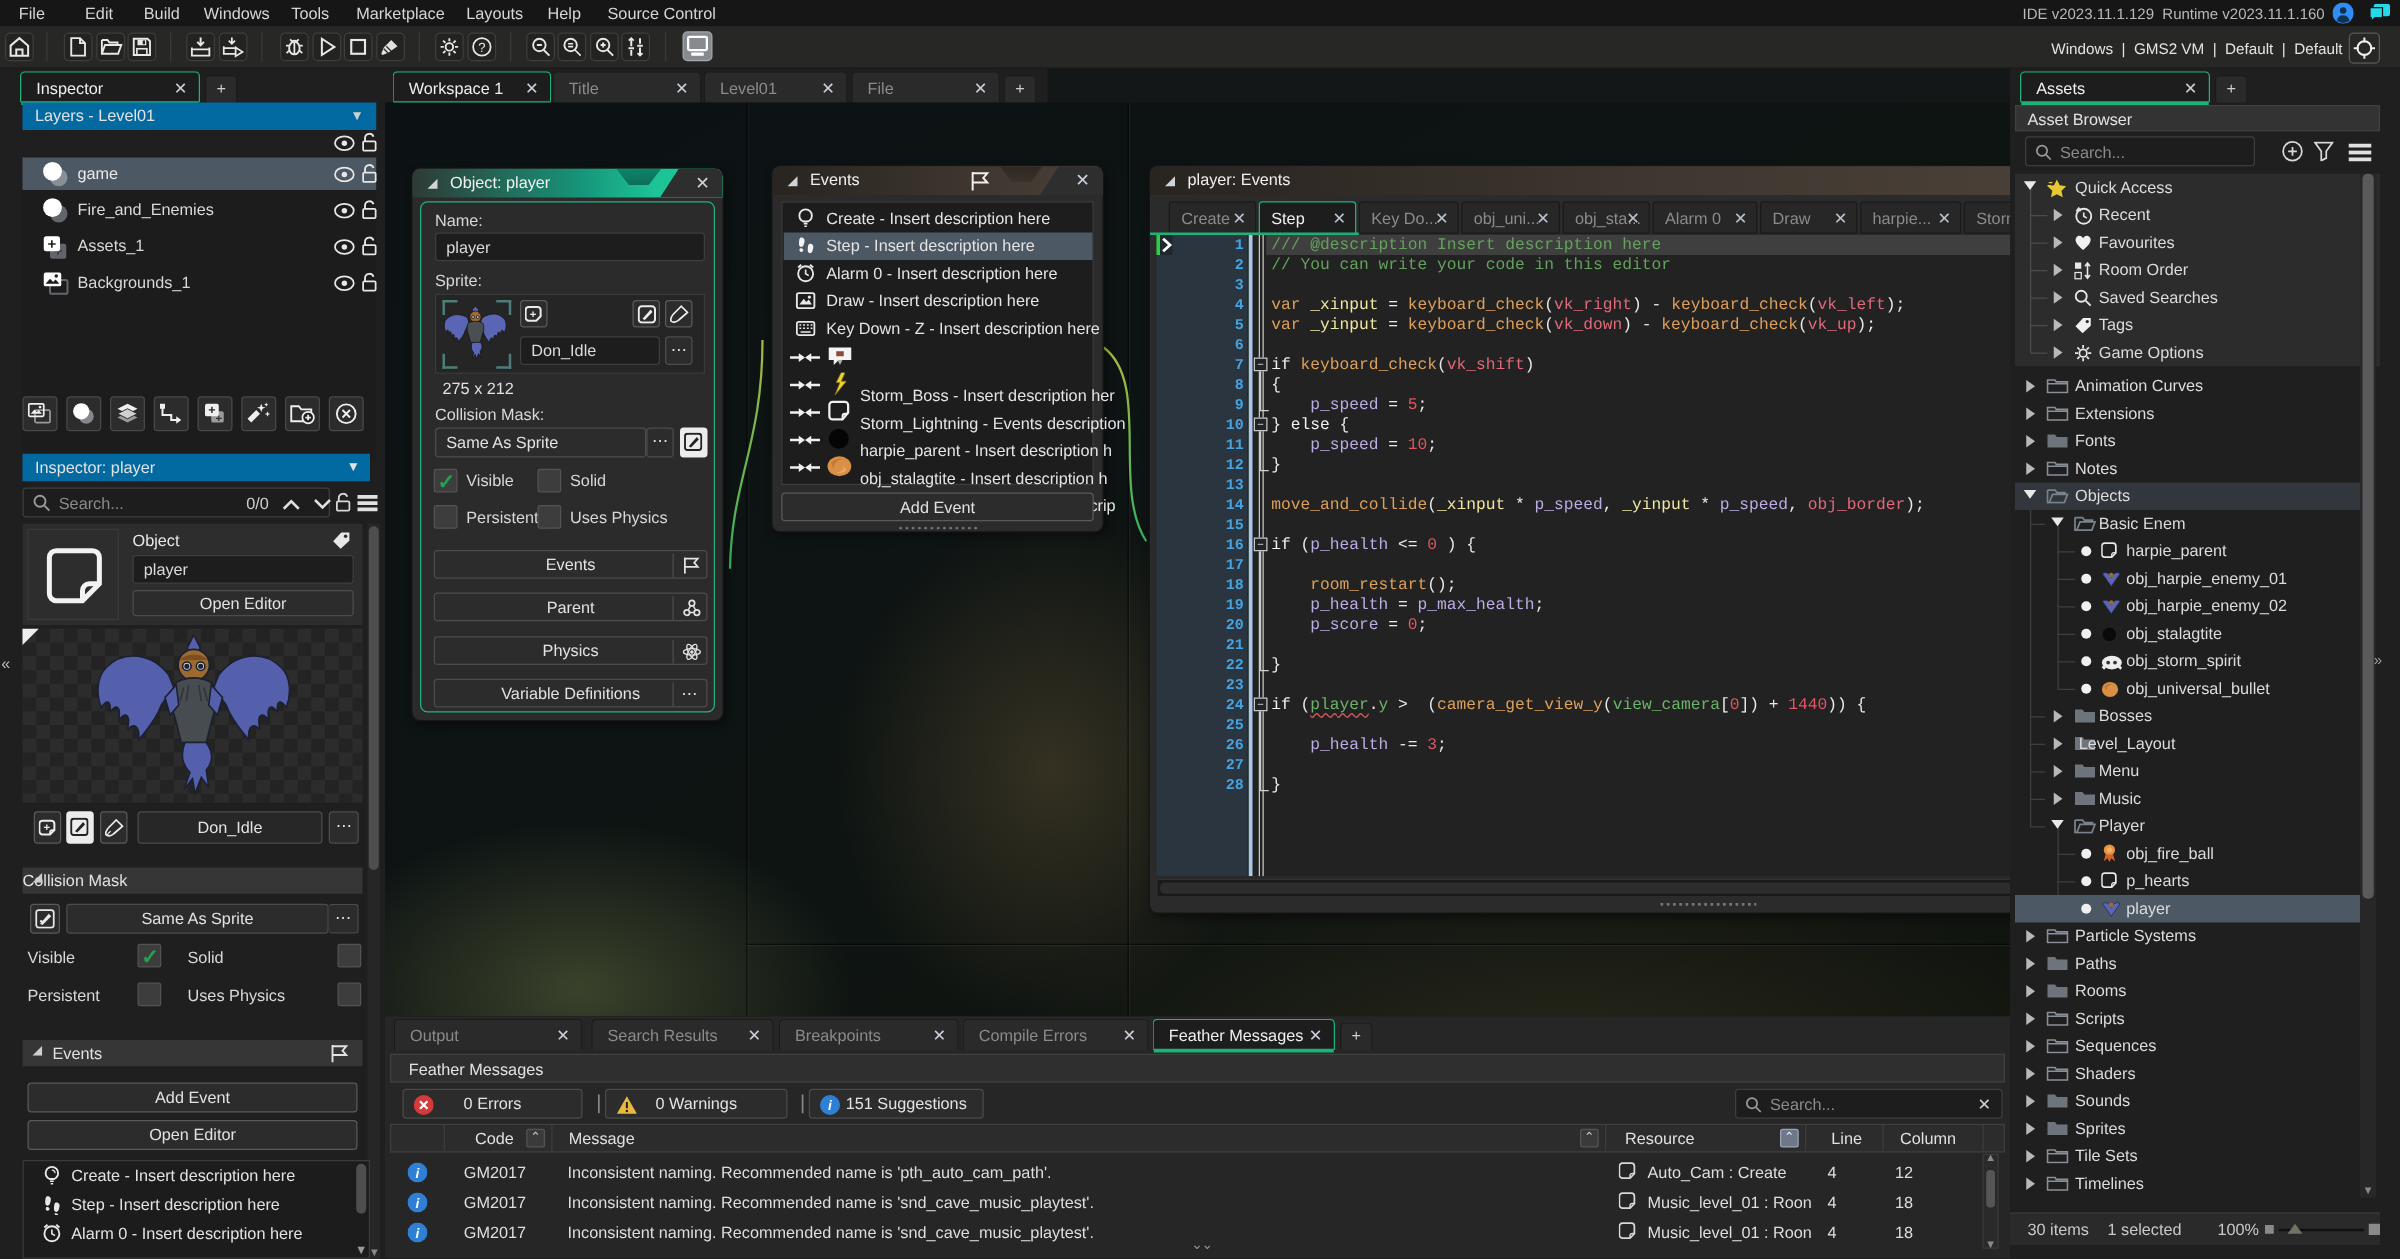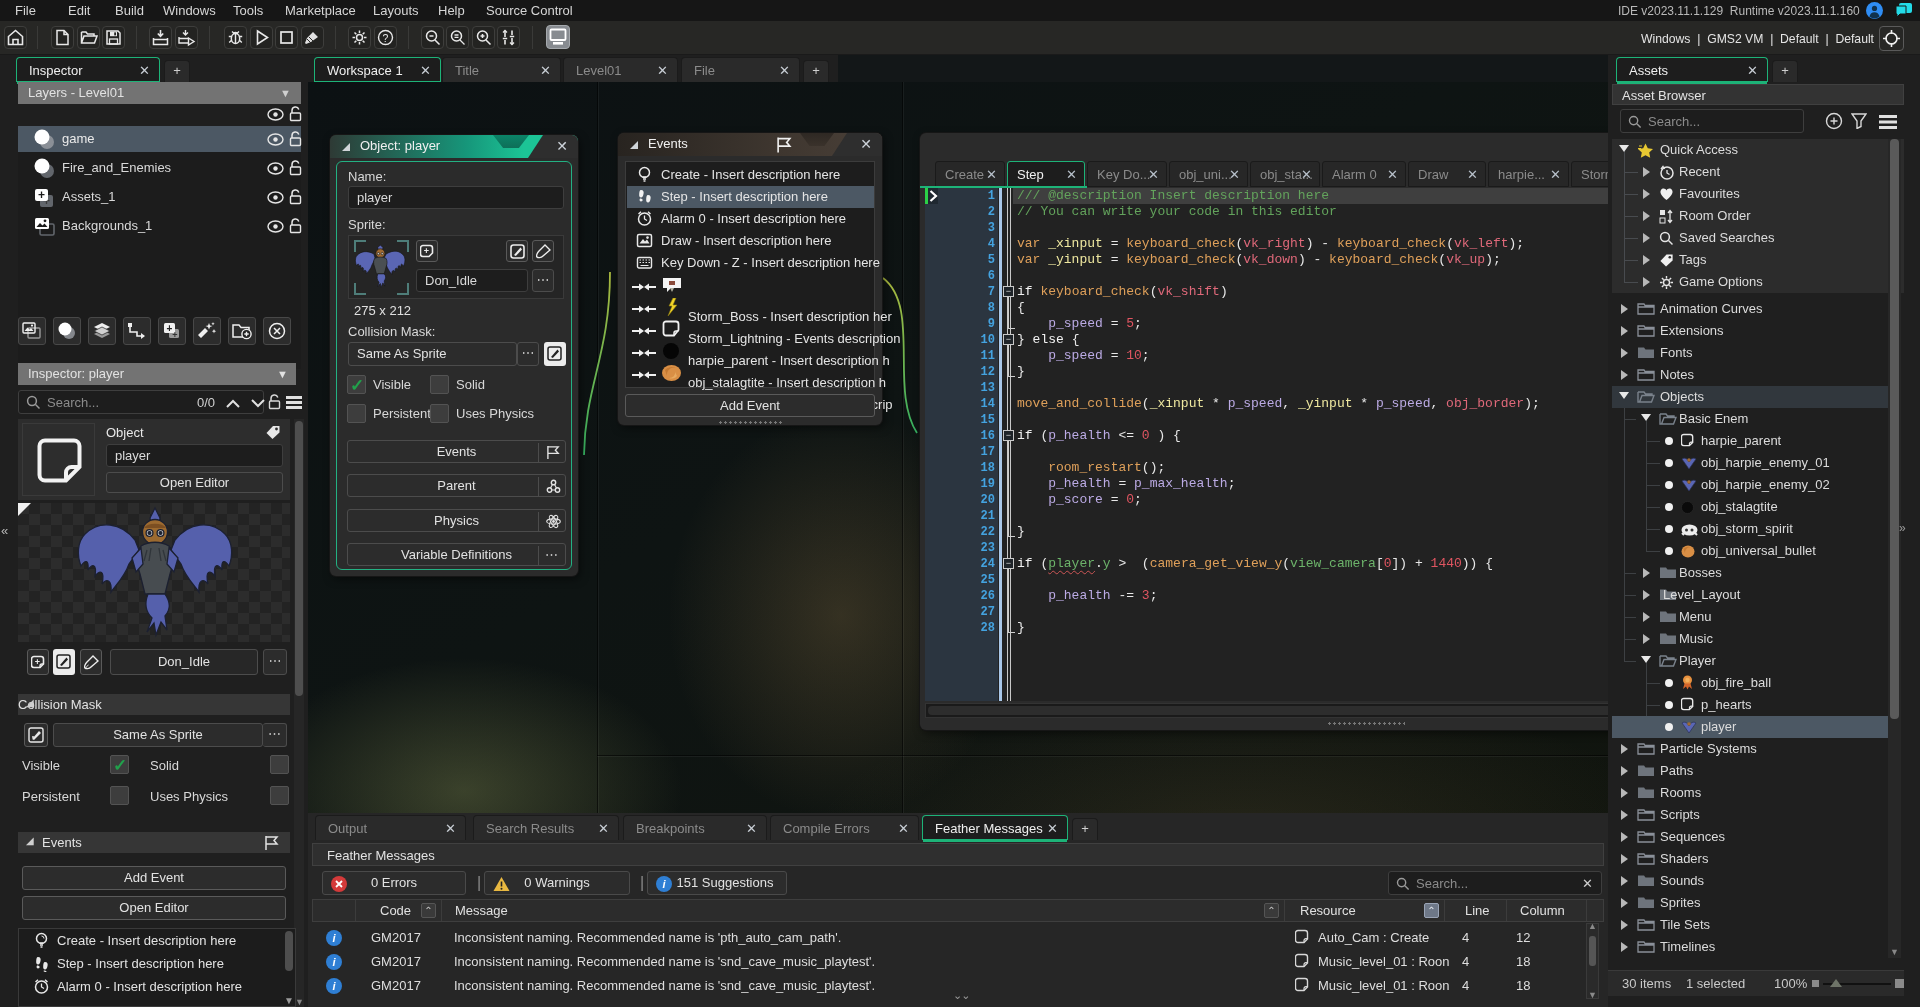--- a/index.html
+++ b/index.html
@@ -18,21 +18,21 @@
   .tab { position:absolute; top:2px; height:25px; background:#2a2a2a; border:1px solid #1b1b1b; border-bottom:none; border-radius:4px 4px 0 0; color:#8b8b8b; font-size:13px; }
   .tab.sel { background:#1d1d1d; border:1px solid #1db378; border-bottom:none; color:#efefef; }
   .tab .tx { position:absolute; left:12px; top:5px; }
   .tab .cl { position:absolute; right:9px; top:5px; color:#c9cfd6; font-size:13px; }
   .tab.sel .gl { position:absolute; left:0; right:0; bottom:-2px; height:3px; background:#1db378; }
   .plus { position:absolute; top:5px; width:26px; height:22px; background:#2a2a2a; border:1px solid #1b1b1b; border-bottom:none; border-radius:4px 4px 0 0; color:#cfcfcf; text-align:center; font-size:13px; line-height:20px; }
   
   #leftpanel { position:absolute; left:0; top:55px; width:308px; height:952px; background:#1f1f1f; }
   #rightpanel { position:absolute; left:1608px; top:55px; width:312px; height:952px; background:#1f1f1f; }
   #center { position:absolute; left:308px; top:55px; width:1300px; height:952px; background:#131718; }
-  .hdr { background:#737373; color:#e2e2e2; font-size:13px; }
+  .hdr { background:#0369a1; color:#e2e2e2; font-size:13px; }
   .field { background:#1d1d1d; border:1px solid #454545; border-radius:3px; color:#dadada; font-size:13px; }
   .gbtn { background:#2c2c2c; border:1px solid #5a5a5a; border-radius:3px; color:#e2e2e2; font-size:13px; text-align:center; }
   .chk { position:absolute; width:19px; height:19px; background:#3d3d3d; border:1px solid #535353; border-radius:2px; }
   .chk.on:before { content:"\2713"; position:absolute; left:2px; top:-1px; color:#21a14b; font-size:17px; font-weight:bold; }
   
   .win { position:absolute; background:#2b2b2b; border-radius:6px; box-shadow:0 0 0 1px #161616, 2px 3px 8px rgba(0,0,0,.5); }
   .wtitle { position:absolute; left:0; top:0; right:0; height:23px; border-radius:6px 6px 0 0; font-size:13px; color:#f0f0f0; }
   .wtitle .tri { position:absolute; left:12px; top:8px; width:0; height:0; border-left:8px solid transparent; border-bottom:8px solid #cfd4d8; }
   .wtitle .wx { position:absolute; right:10px; top:3px; color:#cdd3da; font-size:14px; }
   .evrow { left:1px; width:247px; height:22px; }
@@ -665,20 +665,24 @@
               <path d="M16 12 A6 5 0 0 1 8 14 A6 5 0 0 0 14 8 Z" fill="#e8aa60"></path>
             </svg>
             <span class="evt2">obj_universal_bullet - Insert descrip</span>
           </div>
       </div>
       <div class="abs gbtn" style="left:7px;top:261px;width:250px;height:23px;line-height:21px;border-color:#5a5a5a">Add Event</div>
       <div class="abs" style="left:100px;bottom:1px;width:64px;height:3px;background-image:radial-gradient(circle, #777 1px, transparent 1.2px);background-size:5px 3px"></div>
     </div>
 
     <div class="win" style="left:612px;top:78px;width:700px;height:597px;border-radius:6px 0 0 6px">
+      <div class="wtitle" style="background:linear-gradient(90deg,#282420 0%,#3e362f 55%,#4a4038 100%);border-radius:6px 0 0 0">
+        <span class="tri"></span>
+          <span style="position:absolute;left:30px;top:3px">player: Events</span>
+      </div>
 
       <div class="abs" style="left:0;top:26px;width:700px;height:29px">
         <div class="ctab" style="left:15px;width:70px">
             <span>Create</span>
             <i>✕</i>
           </div>
         <div class="ctab sel" style="left:87px;width:78px">
             <span>Step</span>
             <i>✕</i>
           </div>

